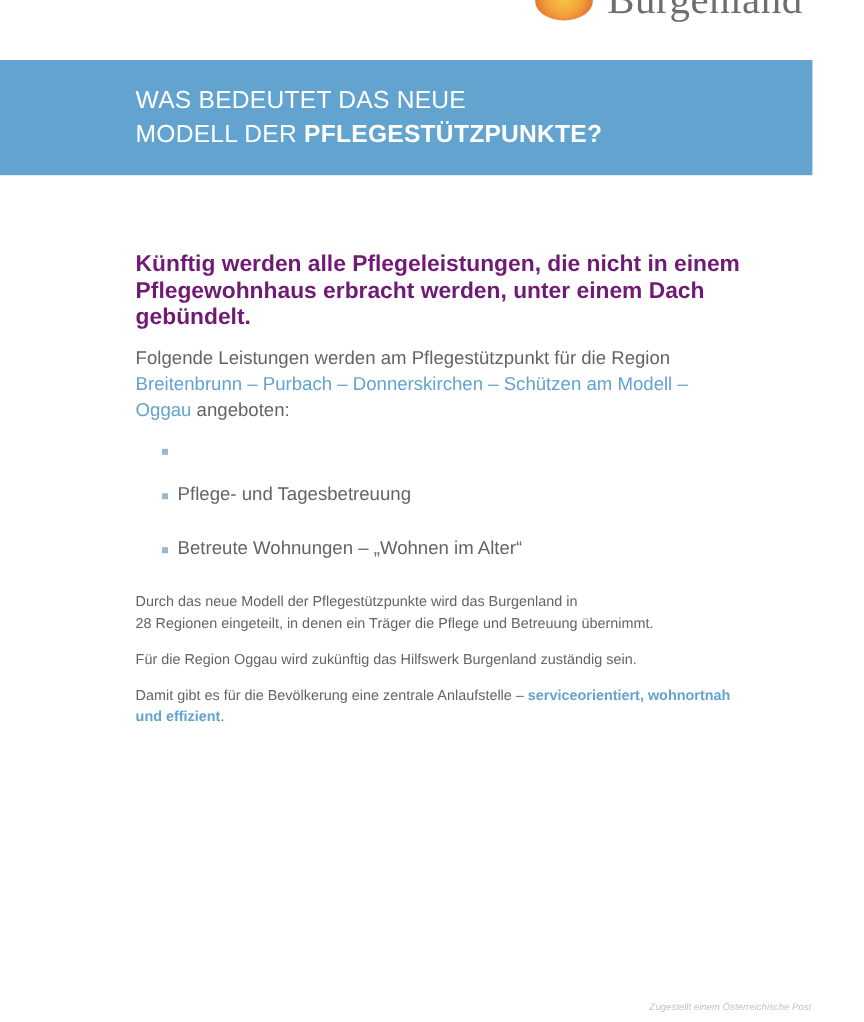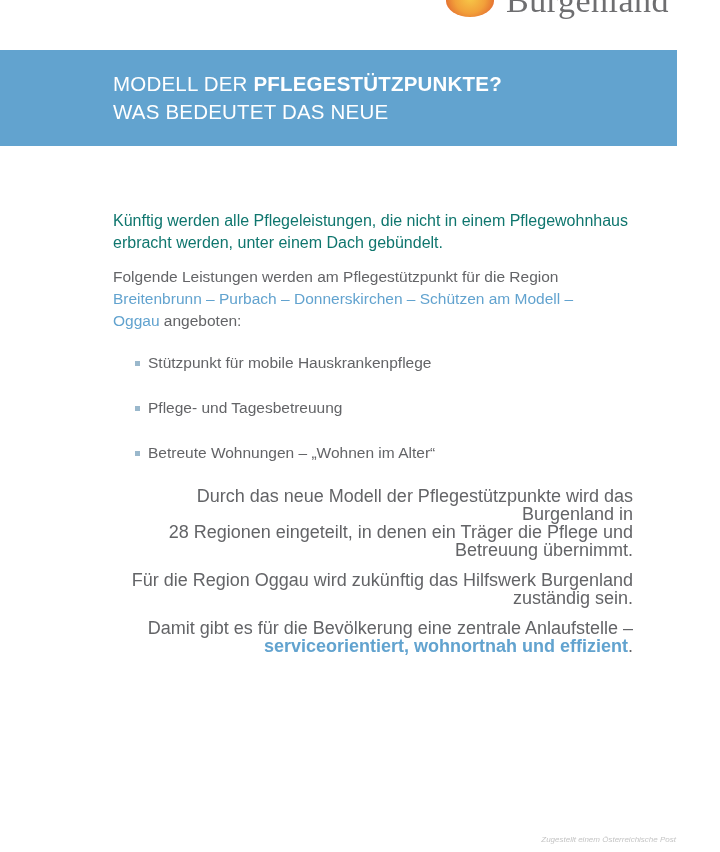--- a/index.html
+++ b/index.html
@@ -7,57 +7,56 @@
          font-family: "Liberation Sans", "DejaVu Sans", sans-serif; color: #5f6063; }
   .logo { position: absolute; top: -18px; left: 446px; display: flex; align-items: center; }
   .logo-mark { width: 48px; height: 32px; border-radius: 50%;
                background: radial-gradient(circle at 50% 40%, #f7c948 0%, #f2a03a 50%, #e0622f 90%);
                margin-right: 12px; }
   .logo-text { font-family: "Liberation Serif", "DejaVu Serif", serif; font-size: 34px; color: #6e6e70; letter-spacing: 0.5px; }
   .banner { position: absolute; top: 50px; left: 0; width: 677px; height: 96px; background: #62a3cf; }
   .banner-title { position: absolute; left: 113px; top: 20px; color: #ffffff; font-size: 20.5px; line-height: 28px; letter-spacing: 0.2px; }
   .banner-title b { font-weight: 700; }
   .content { position: absolute; left: 113px; top: 210px; width: 520px; }
-  .lead { font-weight: 400; font-size: 16px; line-height: 22px; color: #0f766e; margin: 0 0 12px 0; }
+  .lead { font-weight: 700; font-size: 19px; line-height: 22px; color: #701a75; margin: 0 0 12px 0; }
   .intro { font-size: 15.5px; line-height: 22px; color: #636467; margin: 0; }
   .hl { color: #62a3cf; }
   ul.services { list-style: none; margin: 20px 0 0 22px; padding: 0; }
   ul.services li { font-size: 15.5px; line-height: 22px; color: #636467; margin-bottom: 23px; display: flex; align-items: center; }
   .bullet { width: 5px; height: 5px; background: #9ab8cc; margin-right: 8px; display: inline-block; }
-  .small { font-size: 18px; line-height: 18px; color: #636467; margin: 0 0 12px 0; text-align: right; }
+  .small { font-size: 12px; line-height: 18px; color: #636467; margin: 0 0 12px 0; }
   .small .hlb { color: #62a3cf; font-weight: 700; }
   .footer-note { position: absolute; right: 44px; bottom: 8px; font-size: 8px; font-style: italic; color: #c4c4c4; }
 </style>
 </head>
 <body>
 
 <div class="logo">
   <div class="logo-mark"></div>
   <span class="logo-text">Burgenland</span>
 </div>
 
 <div class="banner">
   <div class="banner-title">
+    <div>WAS BEDEUTET DAS NEUE</div>
     <div><span>MODELL DER </span><b>PFLEGESTÜTZPUNKTE?</b></div>
-    <div>WAS BEDEUTET DAS NEUE</div>
   </div>
 </div>
 
 <div class="content">
   <p class="lead">Künftig werden alle Pflegeleistungen, die nicht in einem Pflegewohnhaus erbracht werden, unter einem Dach gebündelt.</p>
   <p class="intro">
     <span>Folgende Leistungen werden am Pflegestützpunkt für die Region</span><br>
     <span class="hl">Breitenbrunn</span><span class="hl"> – </span><span class="hl">Purbach</span><span class="hl"> – </span><span class="hl">Donnerskirchen</span><span class="hl"> – </span><span class="hl">Schützen am Modell</span><span class="hl"> – </span><br>
     <span class="hl">Oggau</span><span> angeboten:</span>
   </p>
 
   <ul class="services">
     <li>
         <span class="bullet"></span>
-        <span>Stützpunkt für mobile Hauskrankenpflege</span>
       </li>
     <li>
         <span class="bullet"></span>
         <span>Pflege- und Tagesbetreuung</span>
       </li>
     <li>
         <span class="bullet"></span>
         <span>Betreute Wohnungen – „Wohnen im Alter“</span>
       </li>
   </ul>

